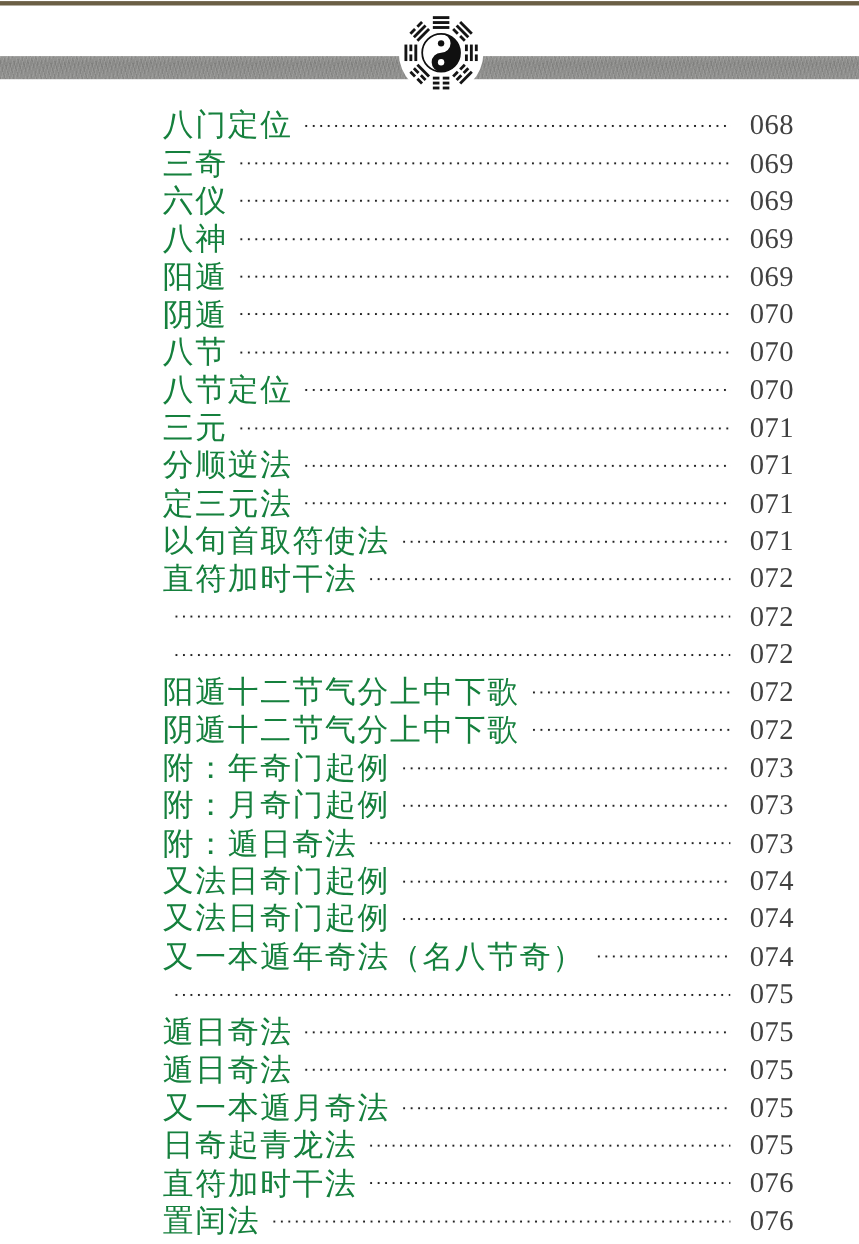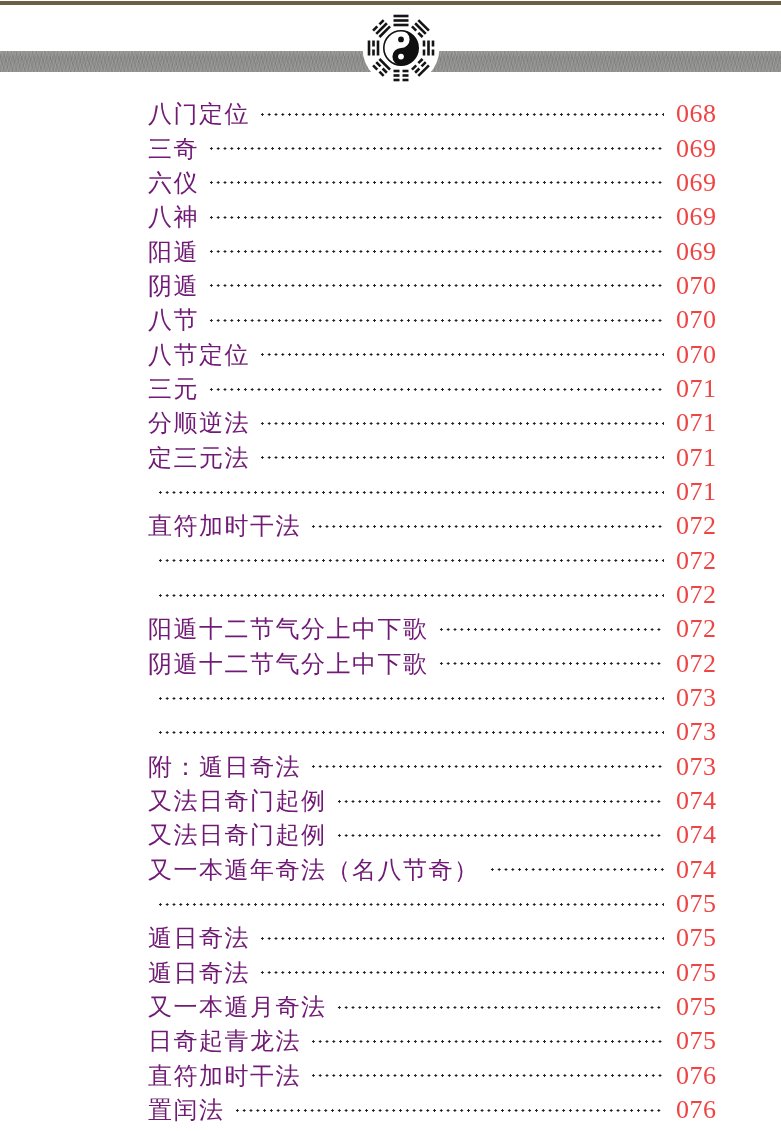--- a/index.html
+++ b/index.html
@@ -29,34 +29,34 @@
   }
   .toc {
     position: absolute; left: 148px; top: 97px;
     width: 574px;
   }
   .toc-row {
     display: flex; align-items: center;
     height: 34.35px;
   }
   .toc-title {
-    font-size: 24px; color: #701a75;
+    font-size: 28px; color: #15803d;
     letter-spacing: 1.5px; white-space: nowrap;
   }
   .toc-dots {
     flex: 1 1 auto; align-self: stretch;
     margin: 0 12px 0 9px;
     background-image: radial-gradient(circle, #222222 1.1px, rgba(0,0,0,0) 1.35px);
     background-size: 6.8px 6.8px;
     background-position: 0 50%;
     background-repeat: repeat-x;
   }
   .toc-page {
-    font-size: 26px; color: #ef4444;
-    min-width: 46px; 
+    font-size: 26px; color: #404040;
+    min-width: 46px; text-align: right;
     letter-spacing: 0.5px; white-space: nowrap;
   }
 </style>
 </head>
 <body>
 
 <div class="page-root">
 
   <div class="top-rule"></div>
 
@@ -183,20 +183,21 @@
         <span class="toc-page">071</span>
       </div>
 
       <div class="toc-row">
         <span class="toc-title">定三元法</span>
         <span class="toc-dots"></span>
         <span class="toc-page">071</span>
       </div>
 
       <div class="toc-row">
+        <span class="toc-title">以旬首取符使法</span>
         <span class="toc-dots"></span>
         <span class="toc-page">071</span>
       </div>
 
       <div class="toc-row">
         <span class="toc-title">直符加时干法</span>
         <span class="toc-dots"></span>
         <span class="toc-page">072</span>
       </div>
 
@@ -216,25 +217,27 @@
         <span class="toc-page">072</span>
       </div>
 
       <div class="toc-row">
         <span class="toc-title">阴遁十二节气分上中下歌</span>
         <span class="toc-dots"></span>
         <span class="toc-page">072</span>
       </div>
 
       <div class="toc-row">
+        <span class="toc-title">附：年奇门起例</span>
         <span class="toc-dots"></span>
         <span class="toc-page">073</span>
       </div>
 
       <div class="toc-row">
+        <span class="toc-title">附：月奇门起例</span>
         <span class="toc-dots"></span>
         <span class="toc-page">073</span>
       </div>
 
       <div class="toc-row">
         <span class="toc-title">附：遁日奇法</span>
         <span class="toc-dots"></span>
         <span class="toc-page">073</span>
       </div>
 

